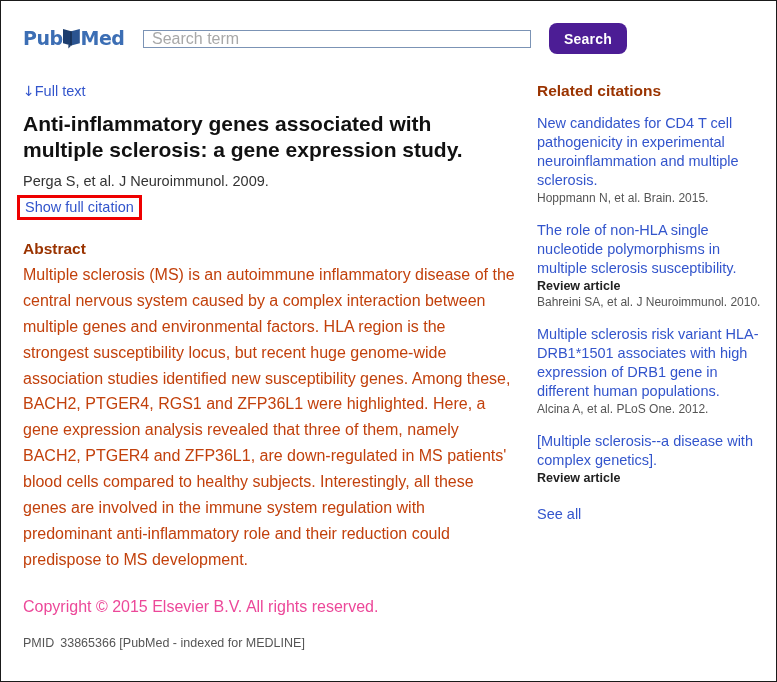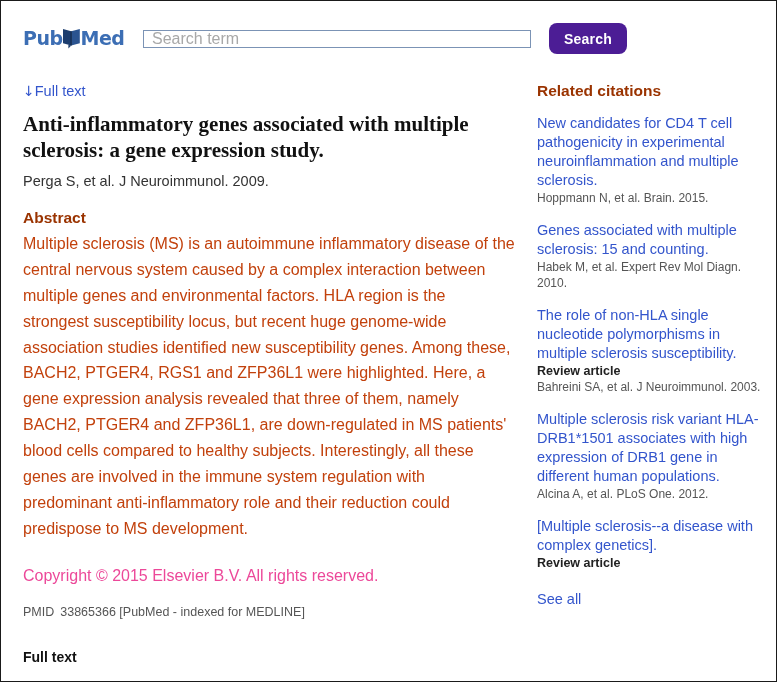--- a/index.html
+++ b/index.html
@@ -109,21 +109,21 @@
     display: inline-block;
     margin-bottom: 10px;
     cursor: pointer;
   }
   .arrow-down {
     font-family: "DejaVu Sans", sans-serif;
     font-size: 14px;
   }
 
   .article-title {
-    font-family: Liberation Serif, serif;
+    font-family: Liberation Sans, sans-serif;
     font-size: 21px;
     font-weight: bold;
     color: #111111;
     line-height: 1.26;
     margin: 2px 0 9px 0;
   }
 
   .citation-line {
     font-size: 14.5px;
     color: #333333;
@@ -245,20 +245,23 @@
     <div class="main-col">
 
       <div class="anchor-fulltext">
         <span class="arrow-down">↓</span><span>Full text</span>
       </div>
 
       <h1 class="article-title">Anti-inflammatory genes associated with multiple sclerosis: a gene expression study.</h1>
 
       <div class="citation-line">Perga S, et al. J Neuroimmunol. 2009.</div>
 
+      <div class="show-citation-wrap">
+        <span class="show-citation">Show full citation</span>
+      </div>
 
       <div class="section-heading">Abstract</div>
       <div class="abstract-body">Multiple sclerosis (MS) is an autoimmune inflammatory disease of the central nervous system caused by a complex interaction between multiple genes and environmental factors. HLA region is the strongest susceptibility locus, but recent huge genome-wide association studies identified new susceptibility genes. Among these, BACH2, PTGER4, RGS1 and ZFP36L1 were highlighted. Here, a gene expression analysis revealed that three of them, namely BACH2, PTGER4 and ZFP36L1, are down-regulated in MS patients' blood cells compared to healthy subjects. Interestingly, all these genes are involved in the immune system regulation with predominant anti-inflammatory role and their reduction could predispose to MS development.</div>
 
       <div class="copyright">Copyright © 2015 Elsevier B.V. All rights reserved.</div>
 
       <div class="pmid-line">
         <span class="pmid-label">PMID</span><span>33865366</span>
         <span>[PubMed - indexed for MEDLINE]</span>
       </div>
@@ -269,29 +272,25 @@
     </div>
 
     <div class="side-col">
       <div class="side-heading">Related citations</div>
 
       <div class="citation-item">
         <div class="citation-title">New candidates for CD4 T cell pathogenicity in experimental neuroinflammation and multiple sclerosis.</div>
         <div class="citation-meta">Hoppmann N, et al. Brain. 2015.</div>
       </div>
 
-      <div class="citation-item">
-        <div class="citation-title">Genes associated with multiple sclerosis: 15 and counting.</div>
-        <div class="citation-meta">Habek M, et al. Expert Rev Mol Diagn. 2010.</div>
-      </div>
 
       <div class="citation-item">
         <div class="citation-title">The role of non-HLA single nucleotide polymorphisms in multiple sclerosis susceptibility.</div>
         <div class="citation-tag">Review article</div>
-        <div class="citation-meta">Bahreini SA, et al. J Neuroimmunol. 2003.</div>
+        <div class="citation-meta">Bahreini SA, et al. J Neuroimmunol. 2010.</div>
       </div>
 
       <div class="citation-item">
         <div class="citation-title">Multiple sclerosis risk variant HLA-DRB1*1501 associates with high expression of DRB1 gene in different human populations.</div>
         <div class="citation-meta">Alcina A, et al. PLoS One. 2012.</div>
       </div>
 
       <div class="citation-item">
         <div class="citation-title">[Multiple sclerosis--a disease with complex genetics].</div>
         <div class="citation-tag">Review article</div>

